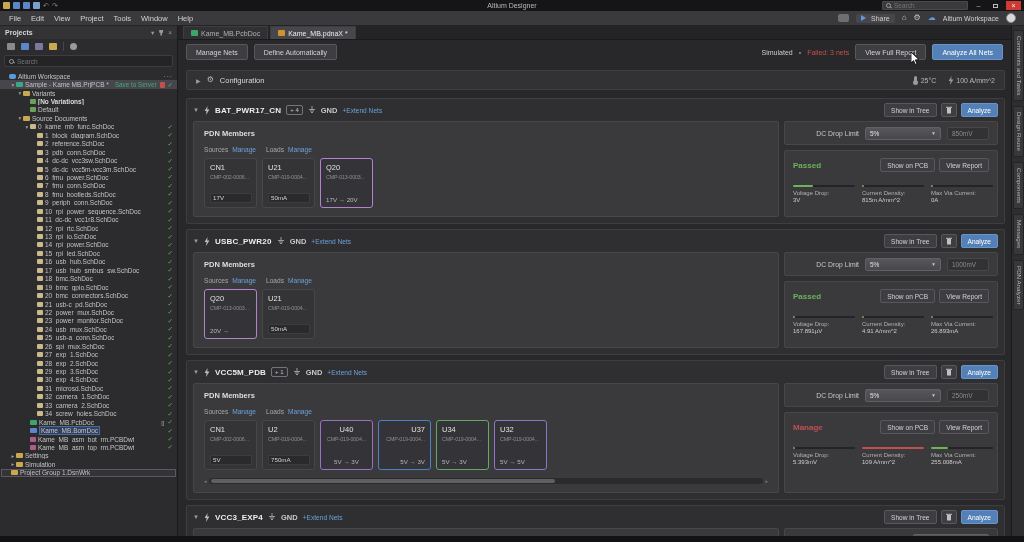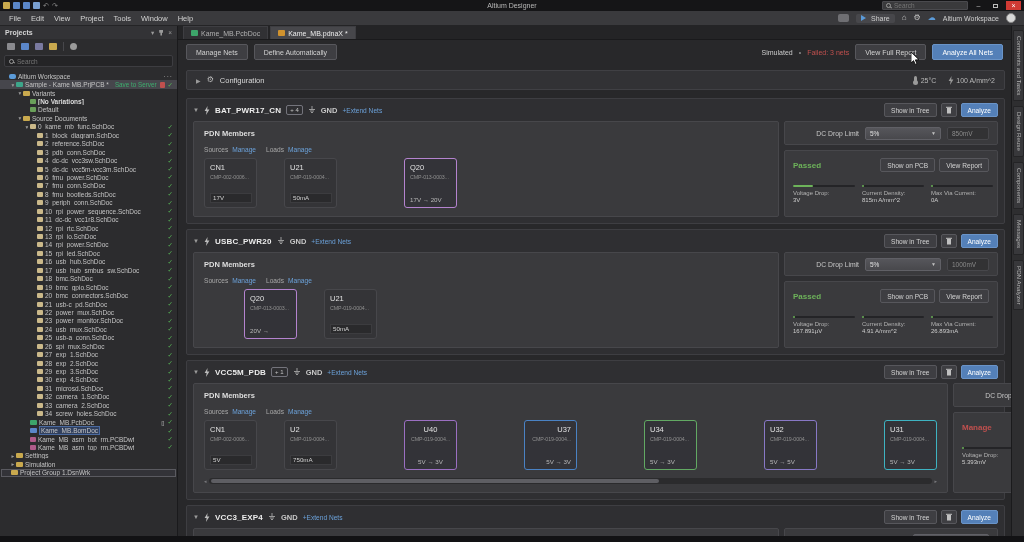--- a/index.html
+++ b/index.html
@@ -110,23 +110,23 @@
   .gnd-label { font-size:7.5px; font-weight:bold; color:#c8c8c8; }
   .extend { color:#6ba1d9; font-size:6.6px; }
   .hdr-right { margin-left:auto; display:flex; align-items:center; gap:4px; }
 
   .section-body { display:flex; gap:5px; align-items:stretch; }
   .members-card { flex:1; background:#3a3a3d; border:1px solid #47474b; border-radius:2px; padding:7px 10px 8px 10px; min-height:96px; }
   .members-title { font-size:7.5px; font-weight:bold; color:#dedede; margin-bottom:8px; }
   .group-labels { display:flex; font-size:6.6px; color:#a8a8a8; margin-bottom:5px; }
   .group { width:62px; display:flex; gap:4px; flex:0 0 auto; }
   .manage { color:#6ba1d9; }
-  .cards-row { display:flex; gap:27px; }
+  .cards-row { display:flex; gap:5px; }
   .m-card { width:53px; height:50px; background:#343437; border:1px solid #47474b; border-radius:3px; padding:4px 5px; display:flex; flex-direction:column; flex:0 0 auto; }
-  .m-card.outlined { background:#333338;margin-left:40px; }
+  .m-card.outlined { background:#333338; }
   .m-ref { font-size:7.5px; color:#e2e2e2; }
   .m-part { font-size:5.3px; color:#8f8f8f; margin-top:2px; letter-spacing:-.1px; }
   .m-input { margin-top:auto; background:#2a2a2c; border:1px solid #3c3c3f; height:10px; line-height:8px; font-size:6.2px; color:#d2d2d2; padding:0 2px; width:42px; display:flex; align-items:center; }
   .m-trans { margin-top:auto; font-size:6.2px; color:#b8b8b8; }
   .h-scroll { margin-top:7px; height:7px; display:flex; align-items:center; gap:2px; }
   .h-arrow { color:#7a7a7e; font-size:5px; }
   .h-track { flex:1; height:6px; background:#2b2b2d; border-radius:3px; position:relative; }
   .h-thumb { position:absolute; left:2px; width:62%; top:1px; bottom:1px; background:#5e5e63; border-radius:3px; }
 
   .right-col { width:214px; display:flex; flex-direction:column; gap:5px; flex:0 0 auto; }
@@ -993,26 +993,20 @@
     <span class="m-part">CMP-019-0004...</span>
 
     <span class="m-trans">5V → 3V</span>
   </div>
                   <div class="m-card outlined" style="border-color: rgb(136, 120, 198);">
     <span class="m-ref">U32</span>
     <span class="m-part">CMP-019-0004...</span>
 
     <span class="m-trans">5V → 5V</span>
   </div>
-                  <div class="m-card outlined" style="border-color: rgb(62, 179, 194);">
-    <span class="m-ref">U31</span>
-    <span class="m-part">CMP-019-0004...</span>
-
-    <span class="m-trans">5V → 3V</span>
-  </div>
                 </div>
         <div class="h-scroll">
           <span class="h-arrow">◂</span>
           <span class="h-track">
                     <span class="h-thumb"></span>
                   </span>
           <span class="h-arrow">▸</span>
         </div>
       </div>
       <div class="right-col">

